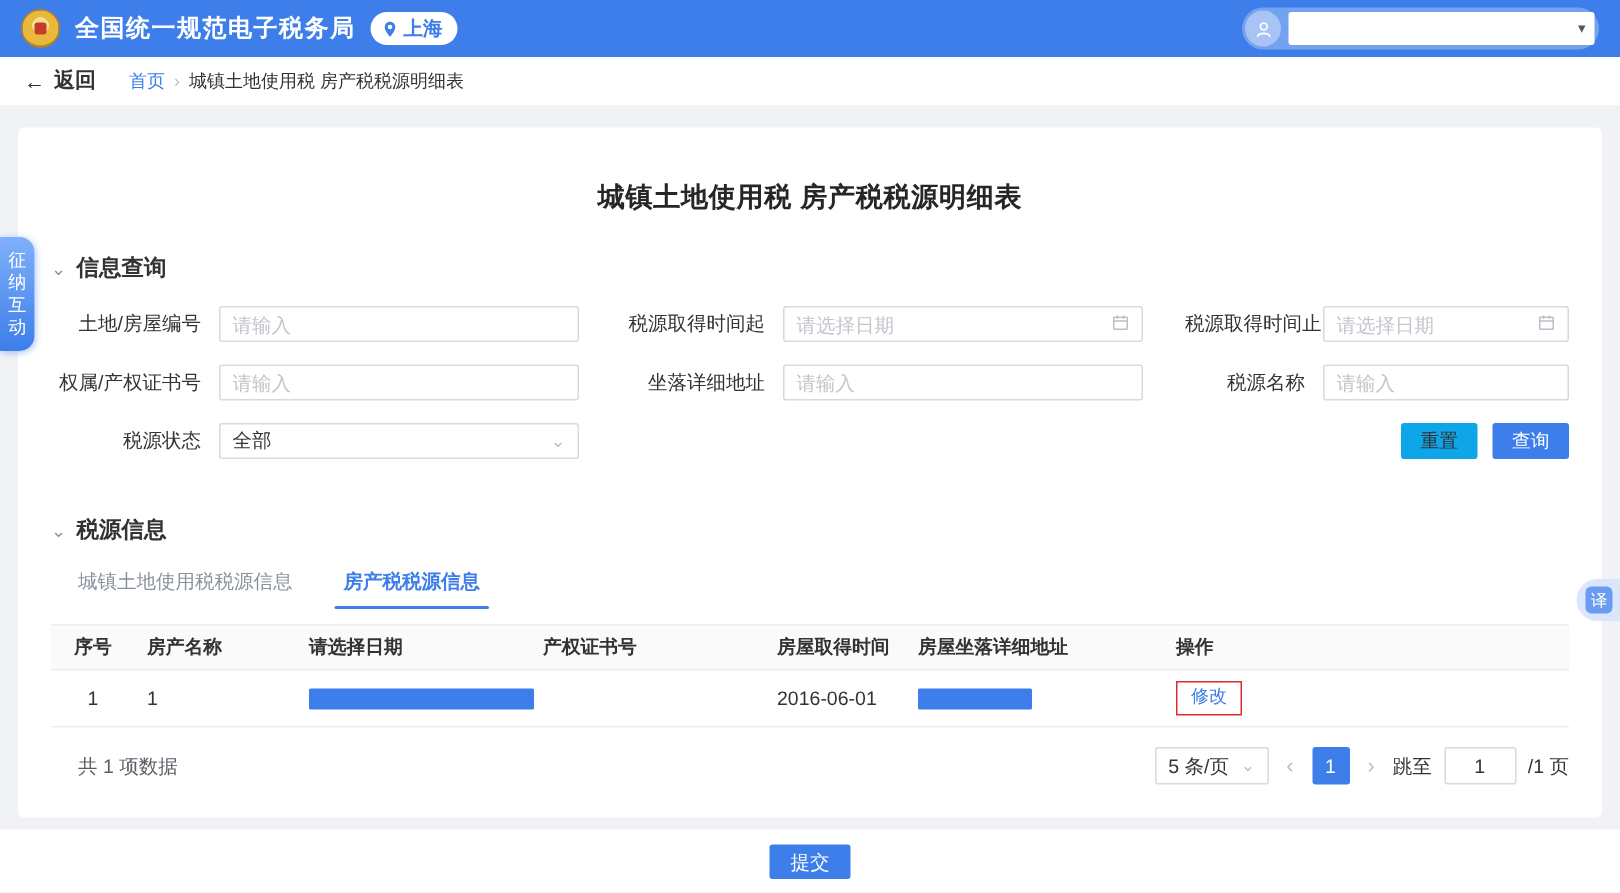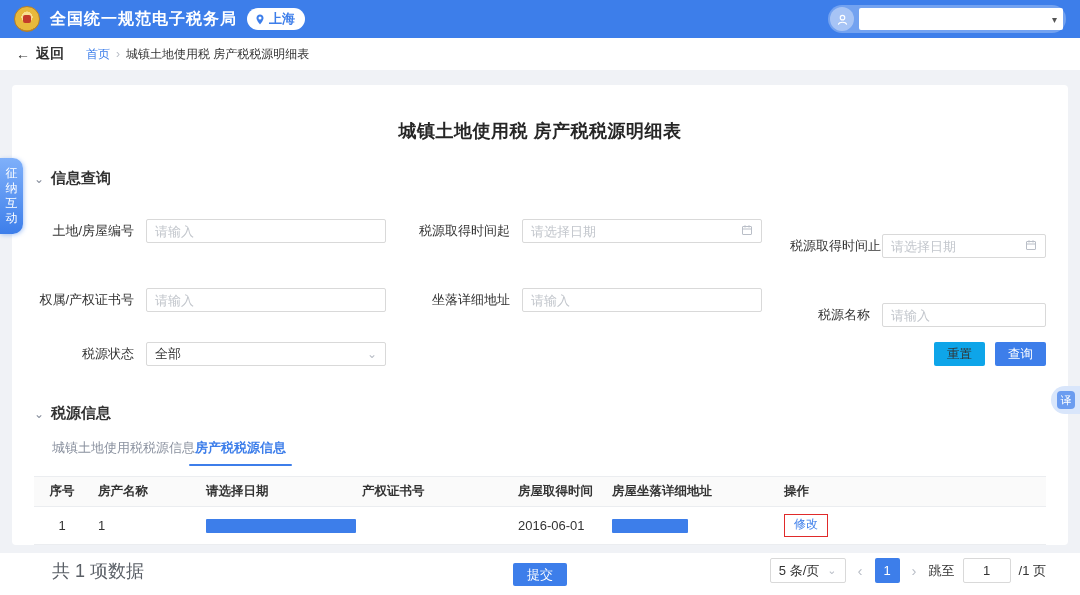--- a/index.html
+++ b/index.html
@@ -35,52 +35,52 @@
   .sec-query { margin-top:26px; }
   .sec-source { margin-top:38px; }
 
   
   .form { margin-top:16px; }
   .form-row { display:flex; margin-bottom:15px; }
   .f-field { display:flex; align-items:center; }
   .f-label { text-align:right; font-size:13px; color:#333; padding-right:12px; white-space:nowrap; }
   .w1 .f-label { width:112px; } .w1 { width:352px; }
   .w2 .f-label { width:108px; } .w2 { width:348px; margin-left:28px; }
-  .w3 .f-label { width:92px; }  .w3 { flex:1; margin-left:28px;margin-top:30px; }
+  .w3 .f-label { width:92px; }  .w3 { flex:1; margin-left:28px; }
   .ctl { flex:1; height:24px; border:1px solid #d9d9d9; border-radius:2px; background:#fff; display:flex; align-items:center; padding:0 8px; }
   .ctl input { border:none; outline:none; width:100%; font-size:13px; color:#333; font-family:inherit; background:transparent; }
   .ctl input::placeholder { color:#c2c6cc; }
   .ctl .tail-ic { color:#b9bec7; font-size:12px; line-height:1; margin-left:4px; flex-shrink:0; }
   .selbox { cursor:pointer; justify-content:space-between; }
   .selbox .val { font-size:13px; color:#333; }
   .row-actions { flex:1; display:flex; justify-content:flex-end; align-items:center; gap:10px; }
   .btn { height:24px; border:none; border-radius:2px; font-size:12.5px; padding:0 13px; cursor:pointer; font-family:inherit; }
   .btn-gray { background:#0ea5e9; color:#333; }
   .btn-blue { background:#3d7eea; color:#fff; }
 
   
-  .tabs { display:flex; margin-top:16px; padding-left:18px; }
+  .tabs { display:flex; gap:34px; margin-top:16px; padding-left:18px; }
   .tab { font-size:13px; padding-bottom:9px; cursor:pointer; position:relative; }
   .tab.off { color:#8a919f; }
   .tab.on { color:#3d7eea; font-weight:bold;font-family:Liberation Mono, monospace; }
   .tab.on::after { content:""; position:absolute; left:-6px; right:-6px; bottom:0; height:2px; background:#3d7eea; border-radius:1px; }
 
   
   .tbl { width:100%; border-collapse:collapse; margin-top:10px; table-layout:fixed; }
   .tbl th { background:#fafafa; border-top:1px solid #ebedf0; border-bottom:1px solid #ebedf0; font-size:12.5px; color:#333; text-align:left; padding:6px 8px; font-weight:bold; }
   .tbl td { border-bottom:1px solid #ebedf0; font-size:13px; color:#333; padding:7px 8px; }
   .redact { height:14px; background:#3d7eea; border-radius:1px; }
   .redact.full { width:150px; }
   .redact.part { width:76px; }
   .red-box { display:inline-block; border:1.5px solid #e02a2a; padding:1px 9px 3px 9px; }
   .link { color:#3d7eea; font-size:12px; cursor:pointer; }
 
   
   .pager { display:flex; align-items:center; margin-top:13px; }
-  .total-txt { color:#5a5f66; font-size:18px; padding-left:18px; }
+  .total-txt { color:#5a5f66; font-size:13px; padding-left:18px; }
   .pager-right { margin-left:auto; display:flex; align-items:center; gap:8px;padding-left:20px; }
   .psize { border:1px solid #d9d9d9; border-radius:2px; height:25px; display:flex; align-items:center; padding:0 8px; gap:8px; font-size:13px; color:#333; cursor:pointer; background:#fff; }
   .psize .tail-ic { color:#b9bec7; font-size:11px; }
   .pg-arrow { color:#b9bec7; font-size:15px; padding:0 4px; cursor:pointer; line-height:1; }
   .pg-num { width:25px; height:25px; background:#3d7eea; color:#fff; border-radius:2px; display:flex; align-items:center; justify-content:center; font-size:13px; cursor:pointer; }
   .jump-lbl { font-size:13px; color:#333; }
   .jump-in { width:48px; height:25px; border:1px solid #d9d9d9; border-radius:2px; text-align:center; font-size:13px; color:#333; outline:none; font-family:inherit; }
   .pages-lbl { font-size:13px; color:#333; }
 
   

